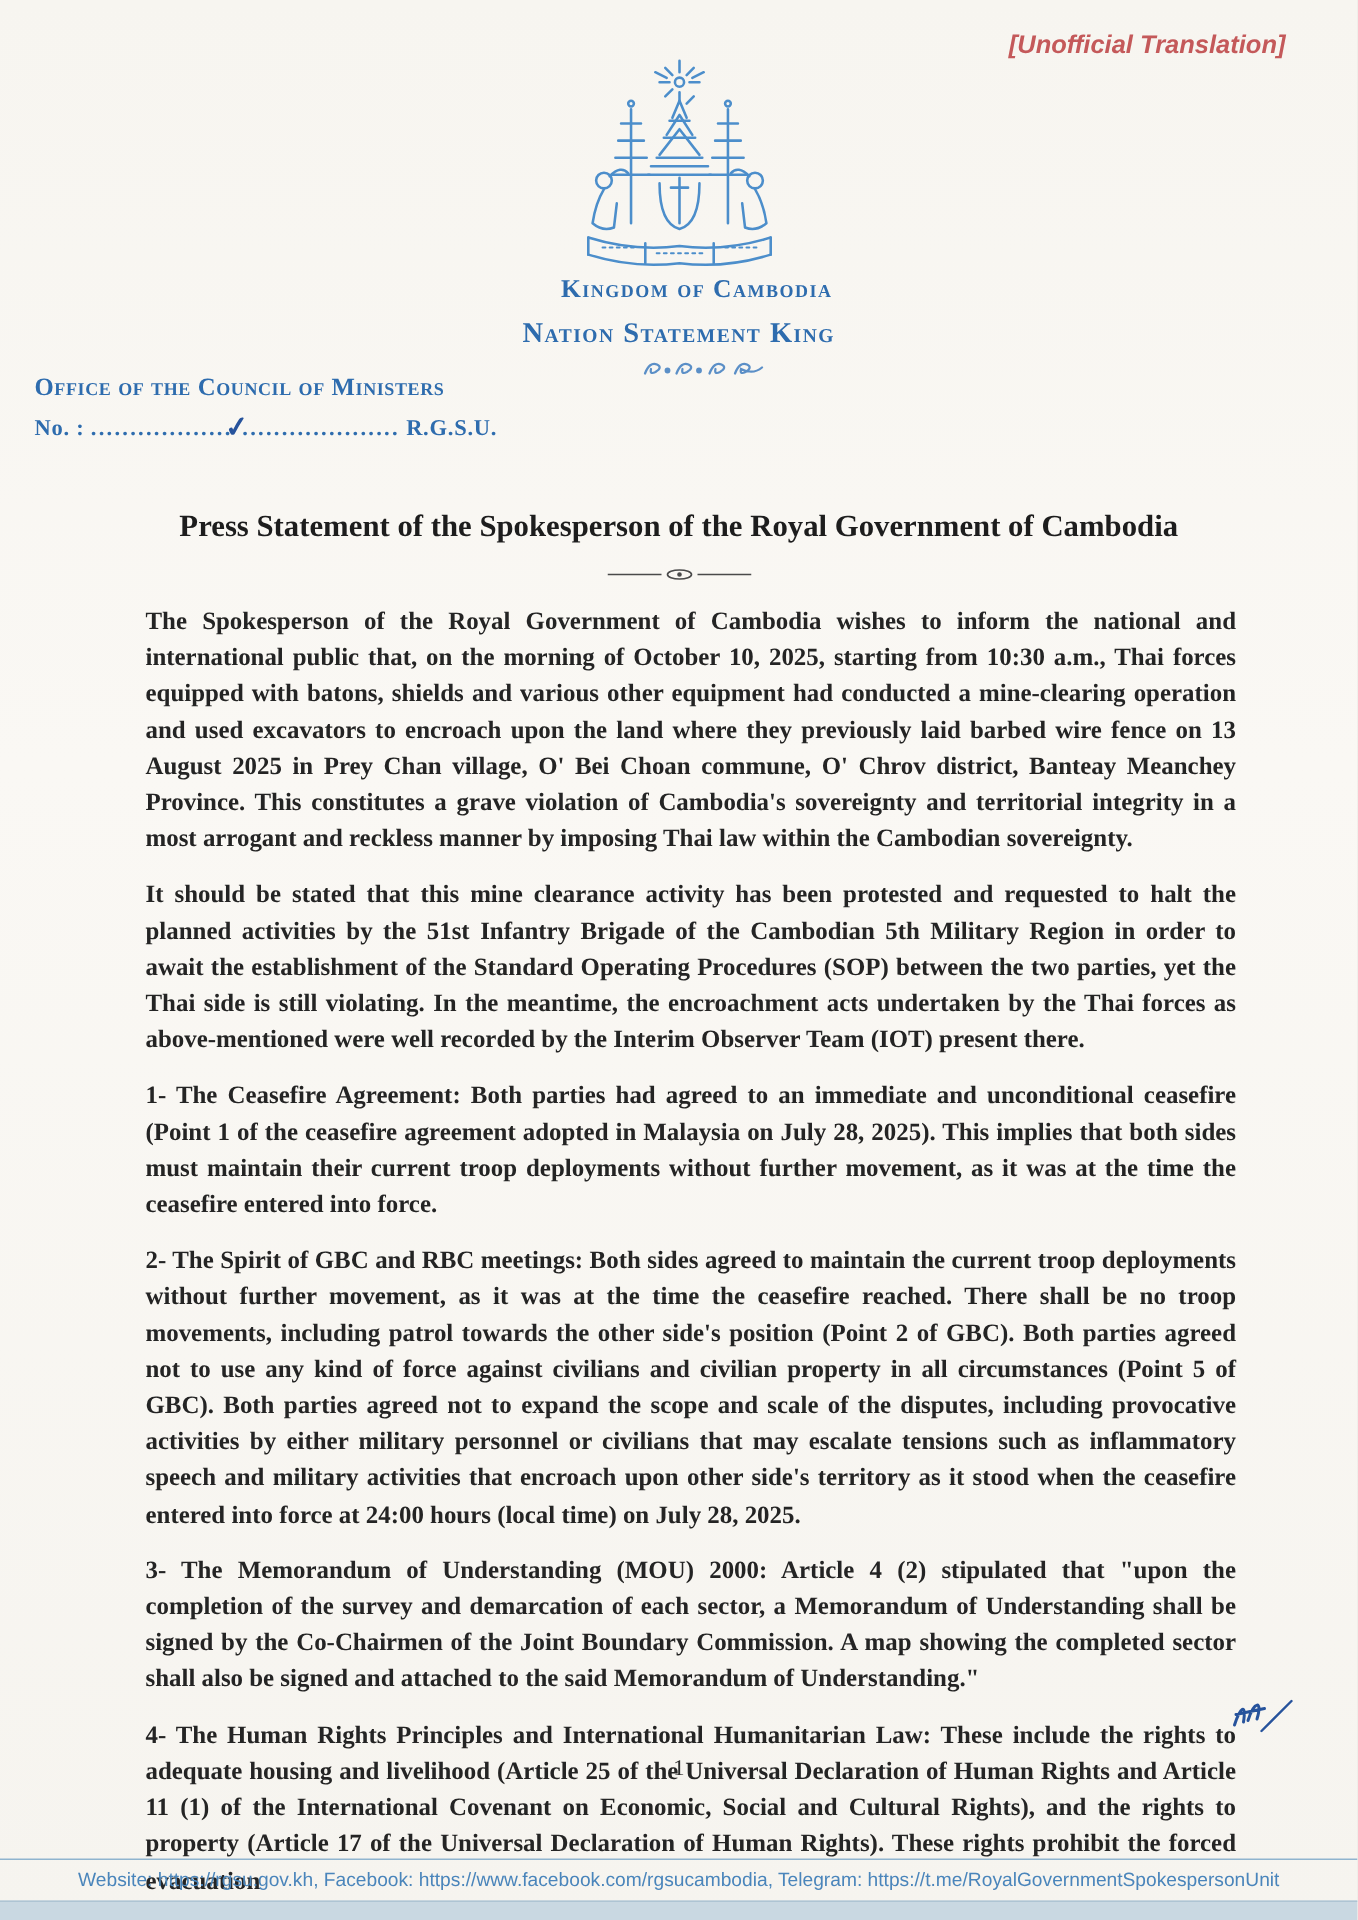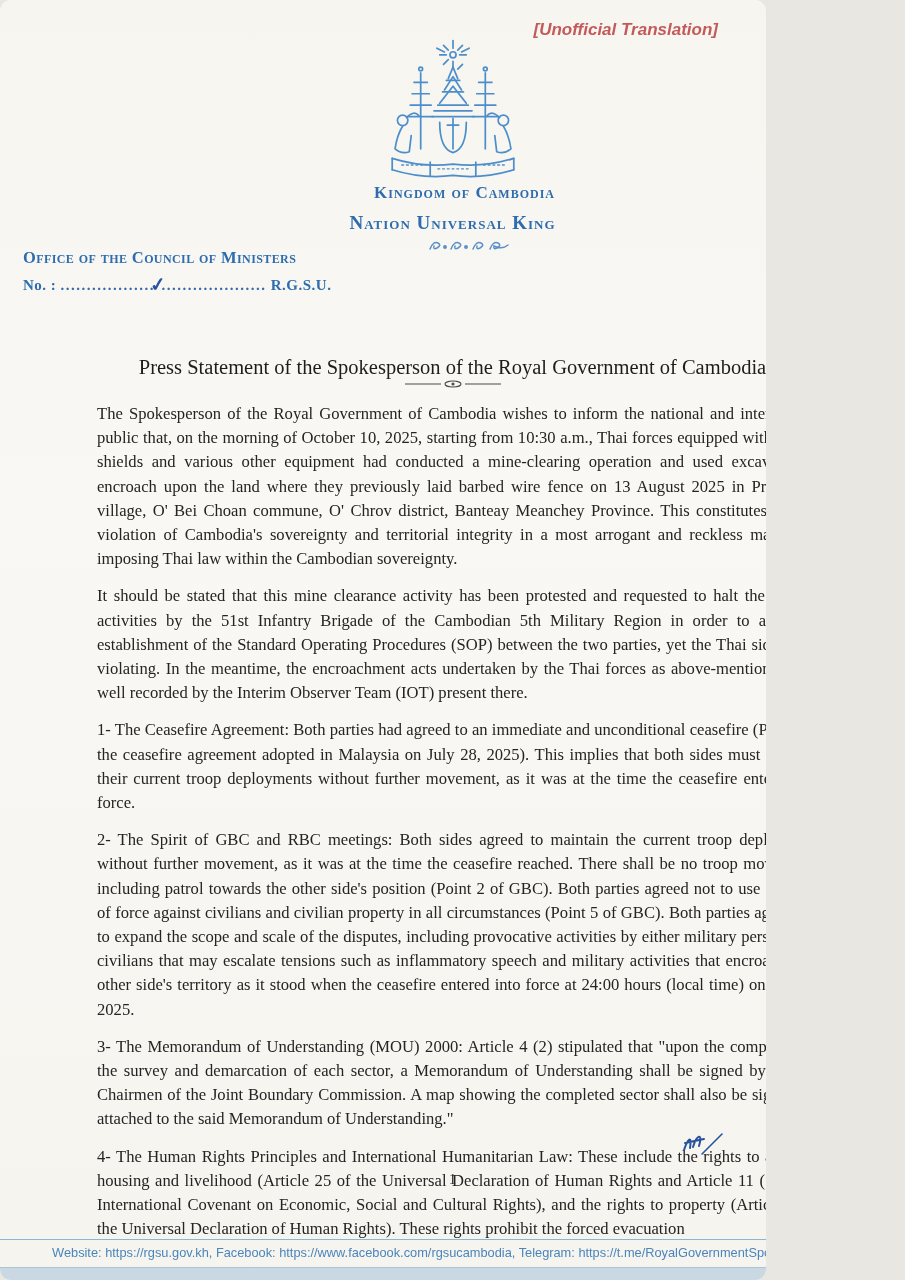--- a/index.html
+++ b/index.html
@@ -3,25 +3,24 @@
 <meta charset="utf-8">
 <style>
   html,body{margin:0;padding:0;}
   body{
     width:905px;height:1280px;
     font-family:"Liberation Serif", serif;
     background:#e9e7e2;
   }
   .page{
     position:relative;
-    width:766px;height:1280px;
+    width:905px;height:1280px;
     background:linear-gradient(180deg,#f7f5f0 0%, #faf8f4 40%, #f6f4ef 100%);
     overflow:hidden;
     box-sizing:border-box;
-    border-radius:11px;
   }
   
   .unofficial{
     position:absolute;top:20px;right:48px;
     font-family:"Liberation Sans", sans-serif;
     font-style:italic;font-weight:700;
     font-size:17px;color:#c4595a;
   }
   
   .crest-wrap{position:absolute;top:34px;left:0;width:905px;text-align:center;}
@@ -48,31 +47,31 @@
     letter-spacing:.5px;white-space:nowrap;
   }
   .no-line .dots{letter-spacing:1.5px;}
   .check{
     display:inline-block;position:relative;top:1px;
     margin:0 -5px;font-size:19px;color:#27539c;
     transform:rotate(-6deg);font-weight:700;
   }
   
   .doc-title{
-    position:absolute;top:356px;left:0;width:905px;text-align:center;
-    font-weight:400;font-size:20.5px;color:#1d1d1d;
+    position:absolute;top:340px;left:0;width:905px;text-align:center;
+    font-weight:700;font-size:20.5px;color:#1d1d1d;
   }
   .title-divider{position:absolute;top:375px;left:0;width:905px;text-align:center;}
   
   .body-text{
     position:absolute;top:402px;left:97px;width:727px;
     font-size:16.6px;line-height:24.2px;color:#242424;
     text-align:justify;
   }
-  .body-text p{margin:0 0 13px 0;}
+  .body-text p{margin:0 0 13px 0;font-weight:bold;}
   .body-text p.tight{margin-bottom:0;}
   
   .paraph{position:absolute;top:1128px;right:42px;}
   
   .page-number{
     position:absolute;top:1171px;left:0;width:905px;text-align:center;
     font-size:15px;color:#2a2a2a;
   }
   
   .footer{
@@ -123,21 +122,21 @@
       <path d="M129,85 Q121,77 116,83"></path>
 
       <path d="M16,128 Q48,138 80,134 Q112,138 144,128"></path>
       <path d="M16,140 Q48,150 80,146 Q112,150 144,140"></path>
       <path d="M16,128 V140 M144,128 V140 M56,132 V146 M104,132 V146"></path>
       <path d="M26,135 H48 M64,139 H96 M112,135 H134" stroke-dasharray="2 3" stroke-width="1.4"></path>
     </svg>
   </div>
 
   <div class="kingdom">Kingdom of Cambodia</div>
-  <div class="motto">Nation Universal King</div>
+  <div class="motto">Nation Statement King</div>
 
   <div class="flourish">
     <svg width="84" height="16" viewBox="0 0 84 16" fill="none" stroke="#5b8fc7" stroke-width="1.5" stroke-linecap="round">
       <path d="M2,11 q3,-8 8,-6 q4,2 -1,5 q-4,2 -3,-2"></path>
       <circle cx="17" cy="9" r="1.2" fill="#5b8fc7"></circle>
       <path d="M23,11 q3,-8 8,-6 q4,2 -1,5 q-4,2 -3,-2"></path>
       <circle cx="38" cy="9" r="1.2" fill="#5b8fc7"></circle>
       <path d="M45,11 q3,-8 8,-6 q4,2 -1,5 q-4,2 -3,-2"></path>
       <path d="M62,11 q3,-8 8,-6 q4,2 -1,5 q-4,2 -3,-2 q8,4 14,-1"></path>
     </svg>

